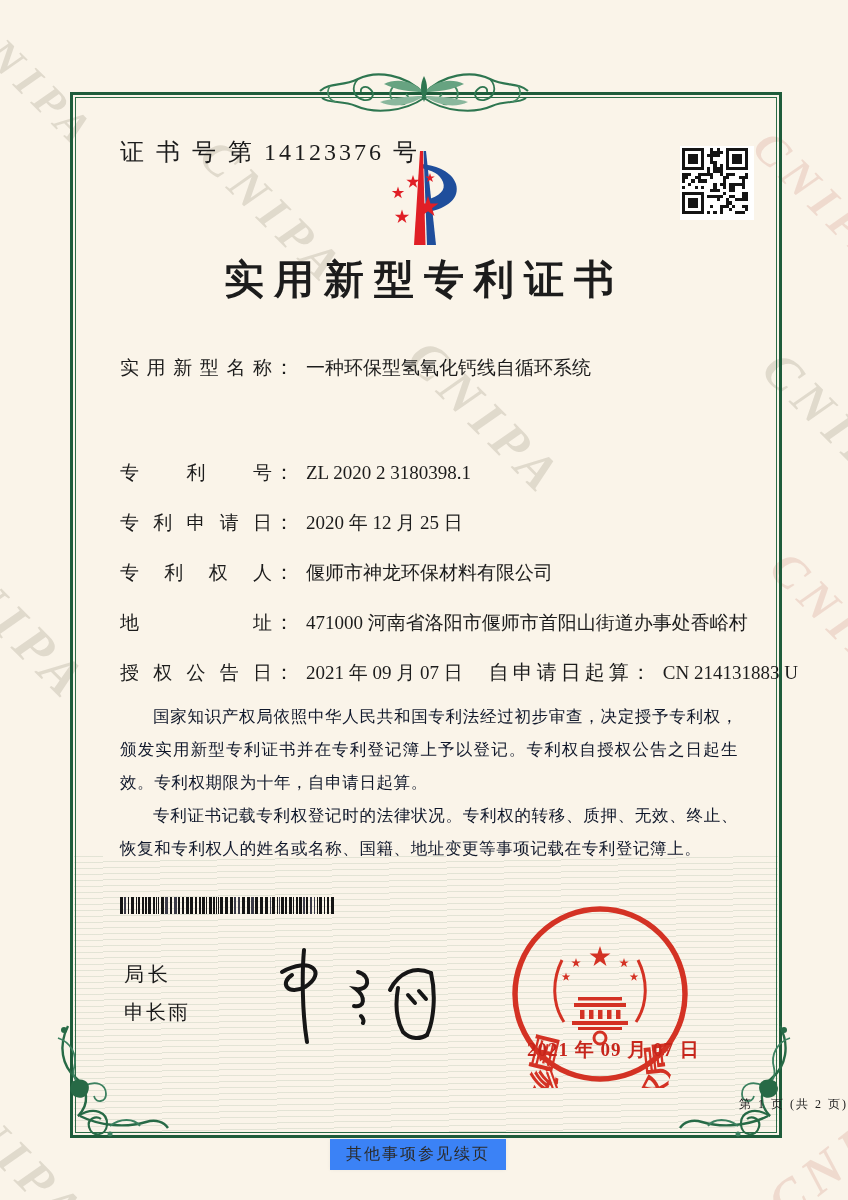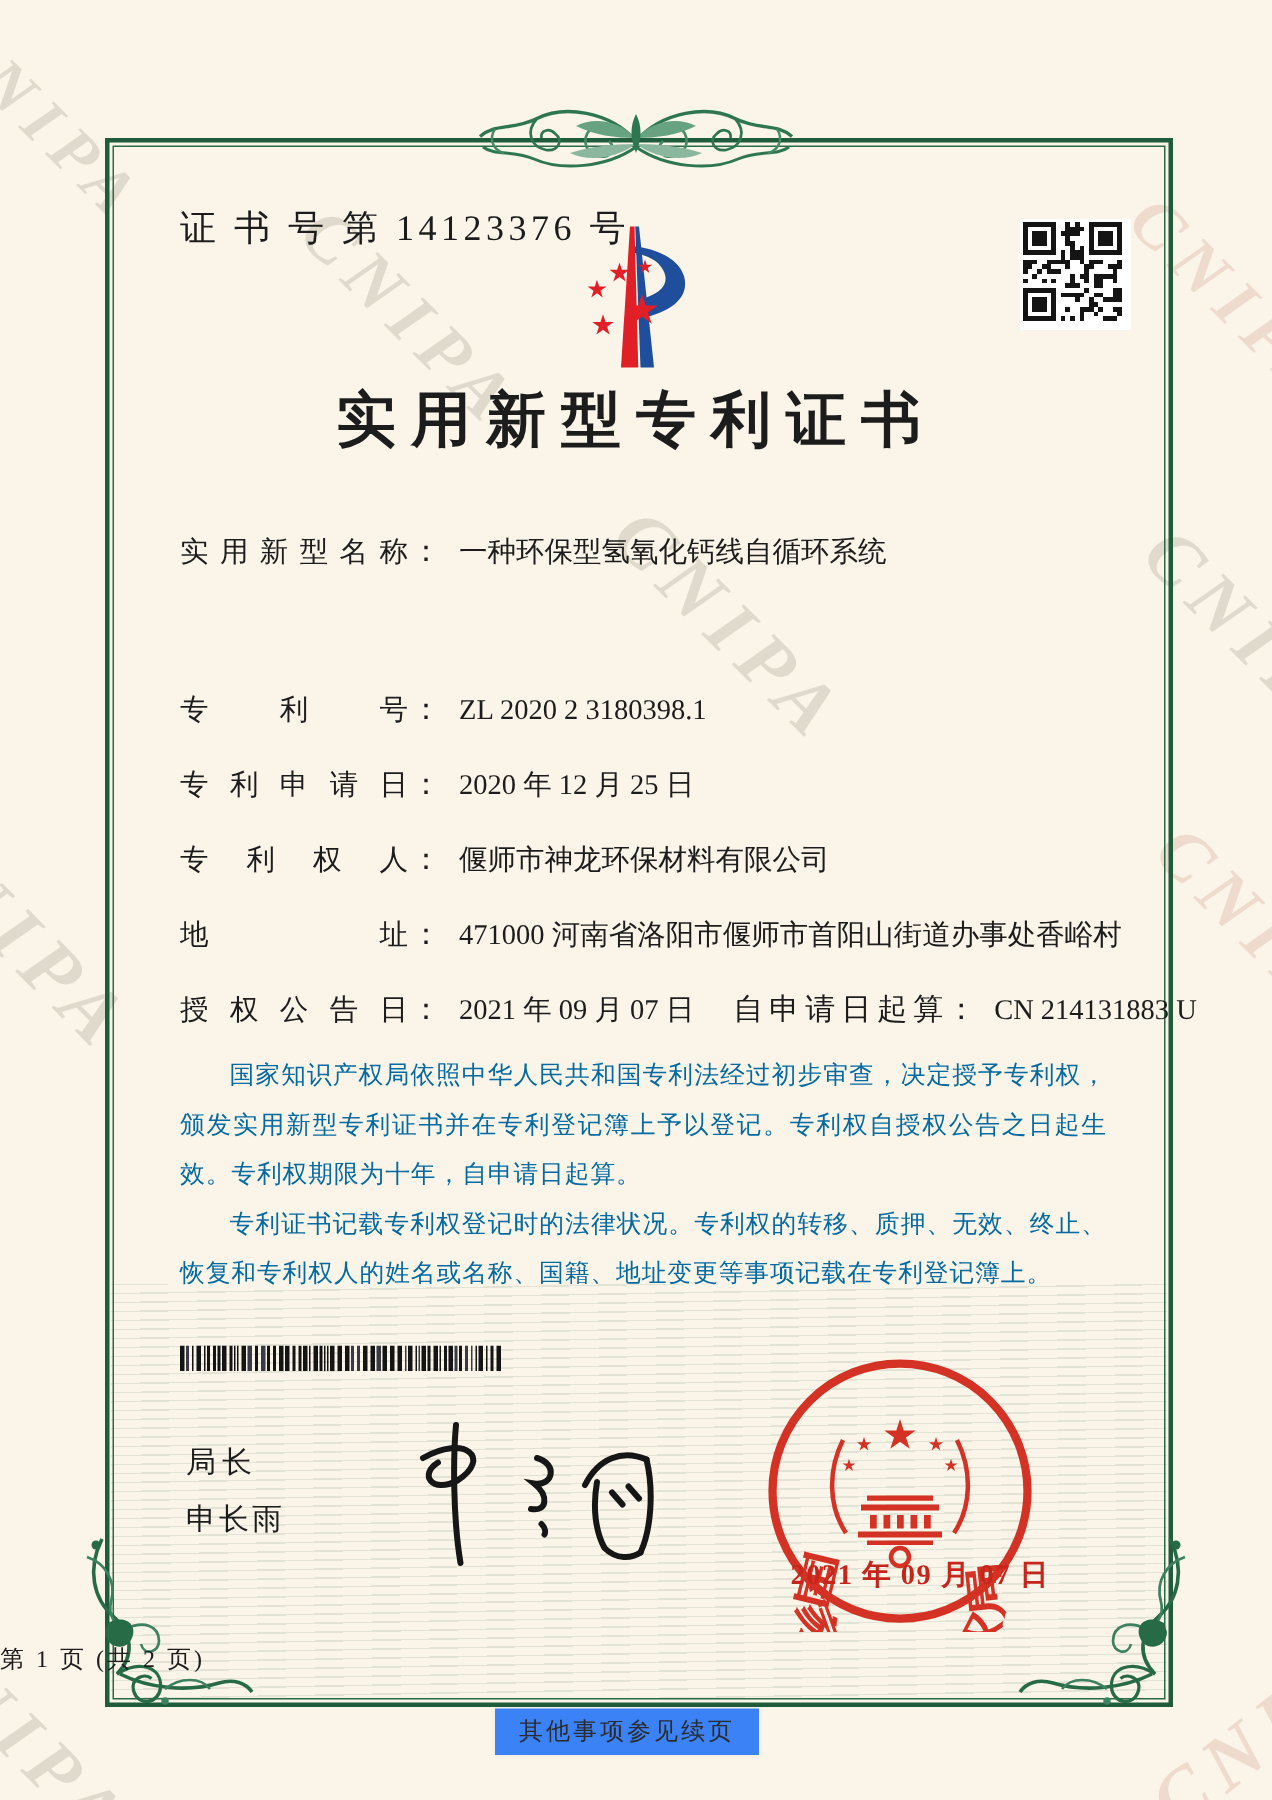--- a/index.html
+++ b/index.html
@@ -24,30 +24,30 @@
   .title{position:absolute;left:0;right:0;top:252px;text-align:center;font-size:40px;font-weight:700;
          letter-spacing:10px;z-index:4;}
   .frow{position:absolute;left:120px;width:640px;font-size:19px;z-index:4;white-space:nowrap;}
   .flabel{display:inline-block;width:152px;text-align:justify;text-align-last:justify;text-justify:inter-character;
           font-size:19px;vertical-align:baseline;}
   .fcolon{display:inline-block;margin:0 12px 0 2px;font-size:20px;}
   .fvalue{font-size:19px;}
   .frow.grant .grp2{margin-left:26px;}
   .frow.grant .flabel2{display:inline-block;width:140px;text-align:justify;text-align-last:justify;font-size:20px;}
   .body-text{position:absolute;left:120px;top:700px;width:618px;z-index:4;font-size:16.5px;line-height:33px;
-             letter-spacing:0.6px;text-align:justify;color:#0369a1;}
+             letter-spacing:0.6px;text-align:justify;color:#0f172a;}
   .body-text p{margin:0;text-indent:2em;}
   .barcode{position:absolute;left:120px;top:897px;z-index:4;}
   .signer-title{position:absolute;left:124px;top:961px;font-size:20px;letter-spacing:4px;z-index:4;}
   .signer-name{position:absolute;left:124px;top:999px;font-size:20px;letter-spacing:2px;z-index:4;}
   .signature{position:absolute;left:252px;top:942px;z-index:4;}
   .seal{position:absolute;left:506px;top:900px;z-index:5;opacity:0.95;}
   .seal-date{position:absolute;left:527px;top:1037px;font-size:19px;font-weight:700;color:#c6251b;
              letter-spacing:1px;z-index:6;white-space:nowrap;}
-  .footer{position:absolute;left:0;right:0;top:1096px;text-align:left;font-size:16px;letter-spacing:2px;z-index:4;}
+  .footer{position:absolute;left:0;right:0;top:1096px;text-align:right;font-size:12px;letter-spacing:2px;z-index:4;}
   .note{position:absolute;left:330px;top:1139px;background:#3b82f6;padding:5px 16px;font-size:16px;
         letter-spacing:2px;color:#2b2b2b;z-index:4;box-shadow:0 0 4px rgba(0,0,0,0.05);}
 </style>
 </head>
 <body>
 
 <div class="page">
 
   <span class="wm gray" style="left:-14px;top:2px;font-size:44px;transform:rotate(45deg);">CNIPA</span>
   <span class="wm gray" style="left:228px;top:128px;font-size:48px;transform:rotate(45deg);">CNIPA</span>

